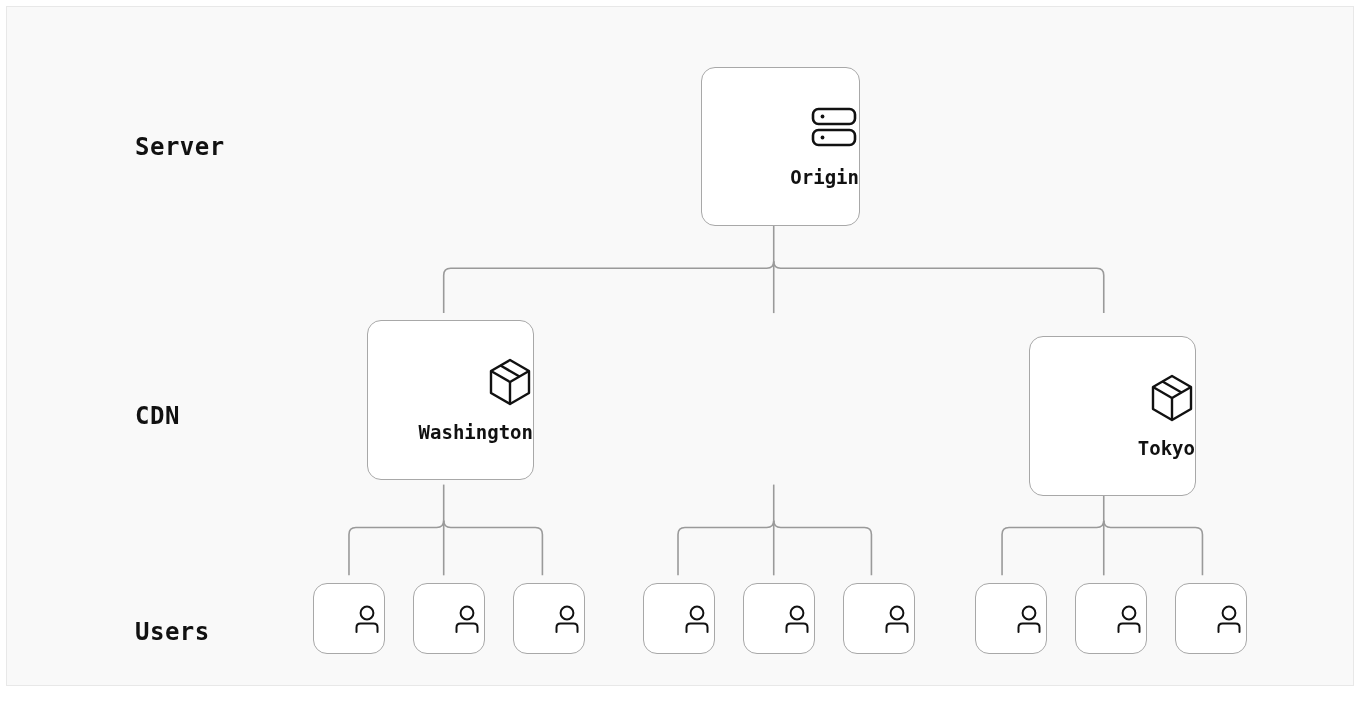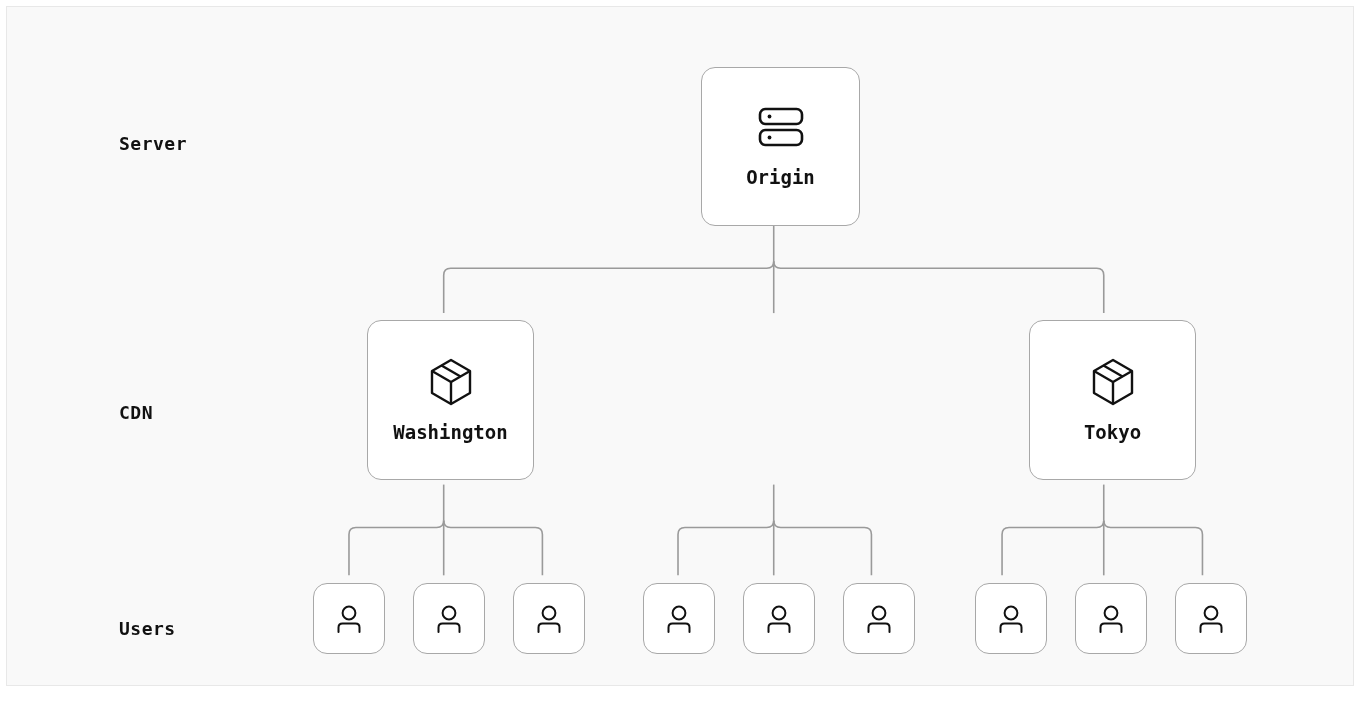--- a/index.html
+++ b/index.html
@@ -31,40 +31,41 @@
     top: 0;
     width: 100%;
     height: 100%;
     pointer-events: none;
   }
 
   
   .row-label {
     position: absolute;
     font-family: "DejaVu Sans Mono", "Liberation Mono", monospace;
-    font-size: 18px;
+    font-size: 24px;
     font-weight: 700;
     color: #111111;
     letter-spacing: 0.5px;
     white-space: nowrap;
+    margin-left: 16px;
   }
   .row-label.server { left: 112px; top: 126px; }
   .row-label.cdn    { left: 112px; top: 395px; }
   .row-label.users  { left: 112px; top: 611px; }
 
   
   .node {
     position: absolute;
     box-sizing: border-box;
     background: #ffffff;
     border: 1.6px solid #a8a8a8;
     border-radius: 14px;
     display: flex;
     flex-direction: column;
-    align-items: center;
+    align-items: flex-end;
     justify-content: center;
   }
 
   .node-label {
     font-family: "DejaVu Sans Mono", "Liberation Mono", monospace;
     font-size: 19px;
     font-weight: 700;
     color: #111111;
     letter-spacing: 0px;
     white-space: nowrap;
@@ -85,21 +86,21 @@
   .node.origin .node-icon { margin-bottom: 18px; }
 
   
   .node.cdn {
     top: 313px;
     height: 160px;
   }
   .node.cdn .node-icon { margin-bottom: 14px; }
   .node.cdn.washington { left: 360px; width: 167px; }
   .node.cdn.london     { left: 690px; width: 167px; }
-  .node.cdn.tokyo      { left: 1022px; width: 167px; }
+  .node.cdn.tokyo      { left: 1022px; width: 167px; margin-top: 16px; }
 
   
   .node.user {
     top: 576px;
     width: 72px;
     height: 71px;
   }
 
   .u0 { left: 306px; }
   .u1 { left: 406px; }

